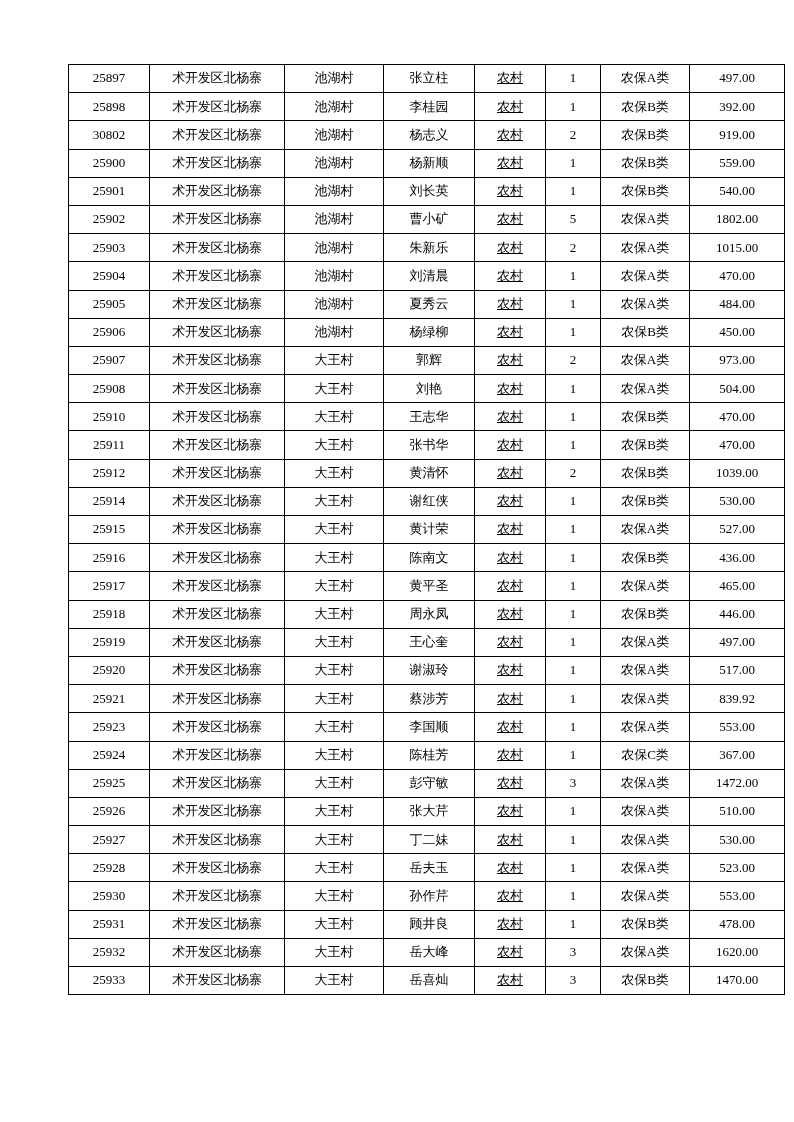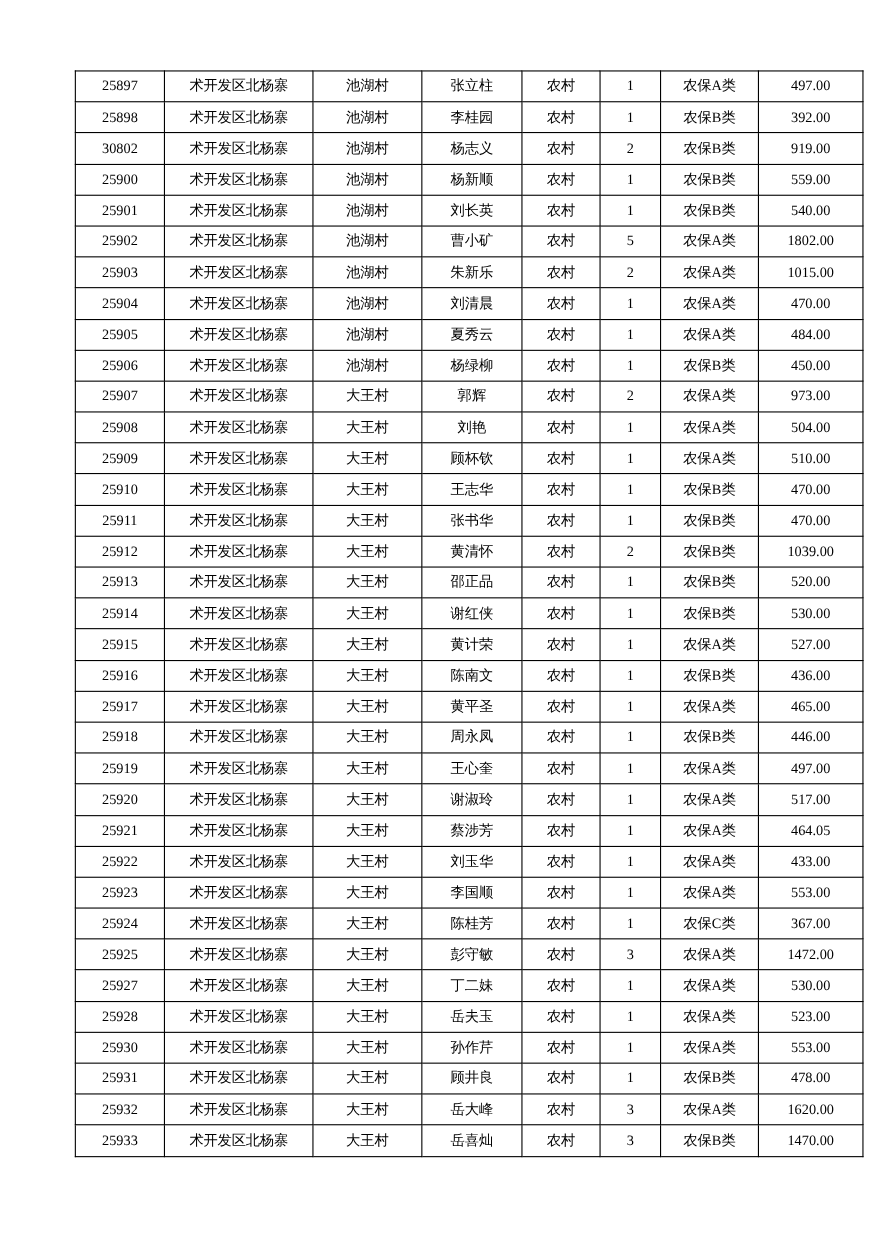--- a/index.html
+++ b/index.html
@@ -34,21 +34,21 @@
     font-size: 13px;
     line-height: 1.1;
     overflow: hidden;
     white-space: nowrap;
     padding: 0 1px;
   }
   td.c-id      { width: 78px; font-size: 13px; }
   td.c-area    { width: 132px; font-size: 13px; letter-spacing: -0.2px; }
   td.c-village { width: 96px; }
   td.c-name    { width: 88px; margin-top: 45px; }
-  td.c-type    { width: 68px; }
+  td.c-type    { width: 68px; text-decoration: underline; }
   td.c-count   { width: 52px; }
   td.c-cat     { width: 86px; margin-top: 36px; }
   td.c-amount  { width: 92px; font-size: 13px; font-family: Liberation Serif, serif; }
 </style>
 </head>
 <body>
 
 <div class="page">
   <table class="data-table">
     <tbody>
@@ -166,30 +166,20 @@
           <td class="c-id">25908</td>
           <td class="c-area">术开发区北杨寨</td>
           <td class="c-village">大王村</td>
           <td class="c-name">刘艳</td>
           <td class="c-type">农村</td>
           <td class="c-count">1</td>
           <td class="c-cat">农保A类</td>
           <td class="c-amount">504.00</td>
         </tr>
         <tr>
-          <td class="c-id">25909</td>
-          <td class="c-area">术开发区北杨寨</td>
-          <td class="c-village">大王村</td>
-          <td class="c-name">顾杯钦</td>
-          <td class="c-type">农村</td>
-          <td class="c-count">1</td>
-          <td class="c-cat">农保A类</td>
-          <td class="c-amount">510.00</td>
-        </tr>
-        <tr>
           <td class="c-id">25910</td>
           <td class="c-area">术开发区北杨寨</td>
           <td class="c-village">大王村</td>
           <td class="c-name">王志华</td>
           <td class="c-type">农村</td>
           <td class="c-count">1</td>
           <td class="c-cat">农保B类</td>
           <td class="c-amount">470.00</td>
         </tr>
         <tr>
@@ -206,30 +196,20 @@
           <td class="c-id">25912</td>
           <td class="c-area">术开发区北杨寨</td>
           <td class="c-village">大王村</td>
           <td class="c-name">黄清怀</td>
           <td class="c-type">农村</td>
           <td class="c-count">2</td>
           <td class="c-cat">农保B类</td>
           <td class="c-amount">1039.00</td>
         </tr>
         <tr>
-          <td class="c-id">25913</td>
-          <td class="c-area">术开发区北杨寨</td>
-          <td class="c-village">大王村</td>
-          <td class="c-name">邵正品</td>
-          <td class="c-type">农村</td>
-          <td class="c-count">1</td>
-          <td class="c-cat">农保B类</td>
-          <td class="c-amount">520.00</td>
-        </tr>
-        <tr>
           <td class="c-id">25914</td>
           <td class="c-area">术开发区北杨寨</td>
           <td class="c-village">大王村</td>
           <td class="c-name">谢红侠</td>
           <td class="c-type">农村</td>
           <td class="c-count">1</td>
           <td class="c-cat">农保B类</td>
           <td class="c-amount">530.00</td>
         </tr>
         <tr>
@@ -293,31 +273,21 @@
           <td class="c-amount">517.00</td>
         </tr>
         <tr>
           <td class="c-id">25921</td>
           <td class="c-area">术开发区北杨寨</td>
           <td class="c-village">大王村</td>
           <td class="c-name">蔡涉芳</td>
           <td class="c-type">农村</td>
           <td class="c-count">1</td>
           <td class="c-cat">农保A类</td>
-          <td class="c-amount">464.05</td>
-        </tr>
-        <tr>
-          <td class="c-id">25922</td>
-          <td class="c-area">术开发区北杨寨</td>
-          <td class="c-village">大王村</td>
-          <td class="c-name">刘玉华</td>
-          <td class="c-type">农村</td>
-          <td class="c-count">1</td>
-          <td class="c-cat">农保A类</td>
-          <td class="c-amount">433.00</td>
+          <td class="c-amount">839.92</td>
         </tr>
         <tr>
           <td class="c-id">25923</td>
           <td class="c-area">术开发区北杨寨</td>
           <td class="c-village">大王村</td>
           <td class="c-name">李国顺</td>
           <td class="c-type">农村</td>
           <td class="c-count">1</td>
           <td class="c-cat">农保A类</td>
           <td class="c-amount">553.00</td>
@@ -334,20 +304,30 @@
         </tr>
         <tr>
           <td class="c-id">25925</td>
           <td class="c-area">术开发区北杨寨</td>
           <td class="c-village">大王村</td>
           <td class="c-name">彭守敏</td>
           <td class="c-type">农村</td>
           <td class="c-count">3</td>
           <td class="c-cat">农保A类</td>
           <td class="c-amount">1472.00</td>
+        </tr>
+        <tr>
+          <td class="c-id">25926</td>
+          <td class="c-area">术开发区北杨寨</td>
+          <td class="c-village">大王村</td>
+          <td class="c-name">张大芹</td>
+          <td class="c-type">农村</td>
+          <td class="c-count">1</td>
+          <td class="c-cat">农保A类</td>
+          <td class="c-amount">510.00</td>
         </tr>
         <tr>
           <td class="c-id">25927</td>
           <td class="c-area">术开发区北杨寨</td>
           <td class="c-village">大王村</td>
           <td class="c-name">丁二妹</td>
           <td class="c-type">农村</td>
           <td class="c-count">1</td>
           <td class="c-cat">农保A类</td>
           <td class="c-amount">530.00</td>

